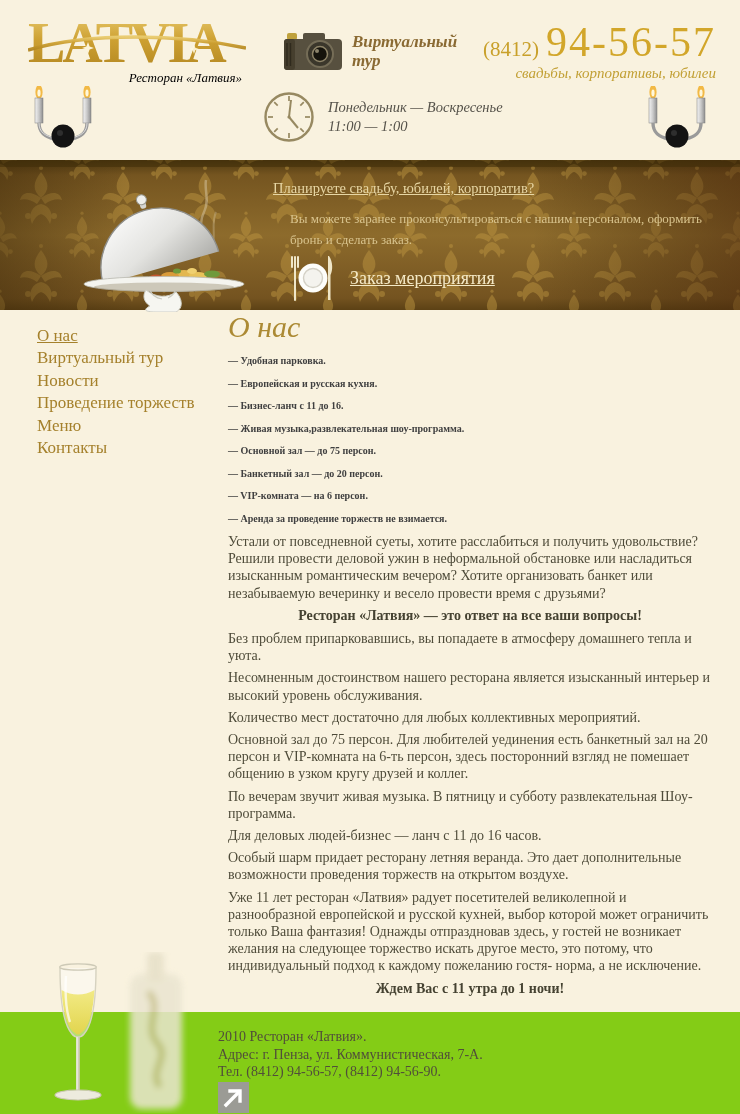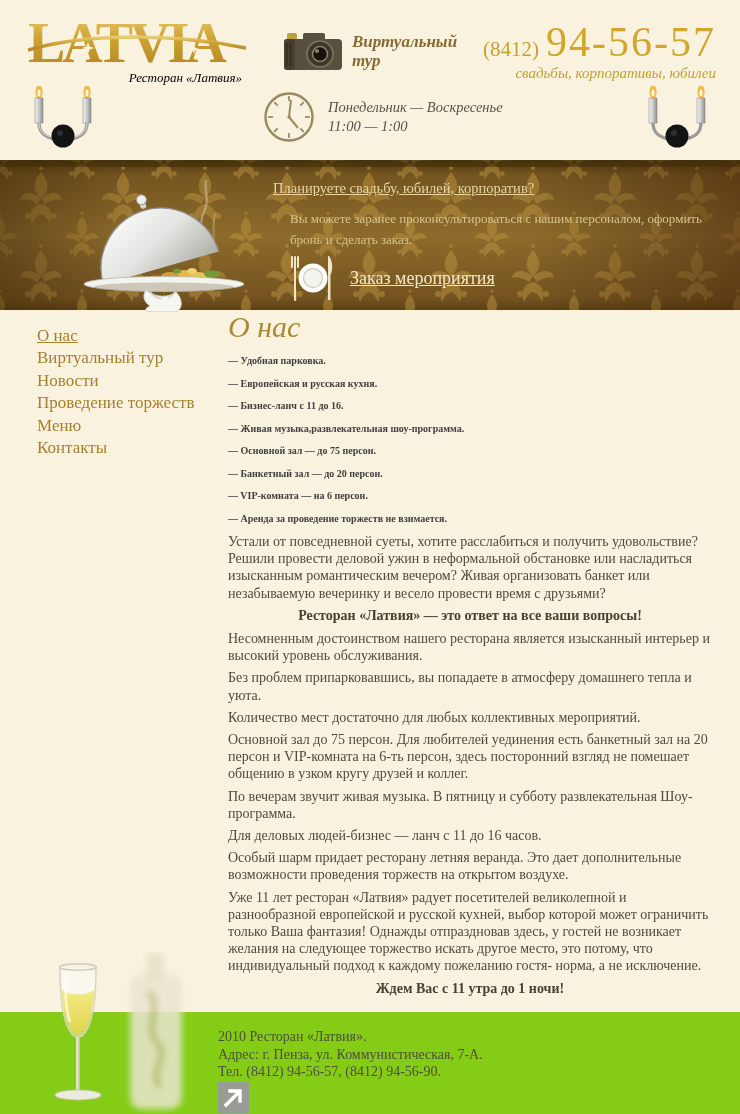--- a/index.html
+++ b/index.html
@@ -273,27 +273,27 @@
         <div class="bullet">— Основной зал — до 75 персон.</div>
 
         <div class="bullet">— Банкетный зал — до 20 персон.</div>
 
         <div class="bullet">— VIP-комната — на 6 персон.</div>
 
         <div class="bullet">— Аренда за проведение торжеств не взимается.</div>
       </div>
     <div>
 
-        <div class="para">Устали от повседневной суеты, хотите расслабиться и получить удовольствие? Решили провести деловой ужин в неформальной обстановке или насладиться изысканным романтическим вечером? Живая организовать банкет или незабываемую вечеринку и весело провести время с друзьями?</div>
+        <div class="para">Устали от повседневной суеты, хотите расслабиться и получить удовольствие? Решили провести деловой ужин в неформальной обстановке или насладиться изысканным романтическим вечером? Хотите организовать банкет или незабываемую вечеринку и весело провести время с друзьями?</div>
 
         <div class="para center">Ресторан «Латвия» — это ответ на все ваши вопросы!</div>
 
+        <div class="para">Без проблем припарковавшись, вы попадаете в атмосферу домашнего тепла и уюта.</div>
+
         <div class="para">Несомненным достоинством нашего ресторана является изысканный интерьер и высокий уровень обслуживания.</div>
-
-        <div class="para">Без проблем припарковавшись, вы попадаете в атмосферу домашнего тепла и уюта.</div>
 
         <div class="para">Количество мест достаточно для любых коллективных мероприятий.</div>
 
         <div class="para">Основной зал до 75 персон. Для любителей уединения есть банкетный зал на 20 персон и VIP-комната на 6-ть персон, здесь посторонний взгляд не помешает общению в узком кругу друзей и коллег.</div>
 
         <div class="para">По вечерам звучит живая музыка. В пятницу и субботу развлекательная Шоу-программа.</div>
 
         <div class="para">Для деловых людей-бизнес — ланч с 11 до 16 часов.</div>
 
         <div class="para">Особый шарм придает ресторану летняя веранда. Это дает дополнительные возможности проведения торжеств на открытом воздухе.</div>

